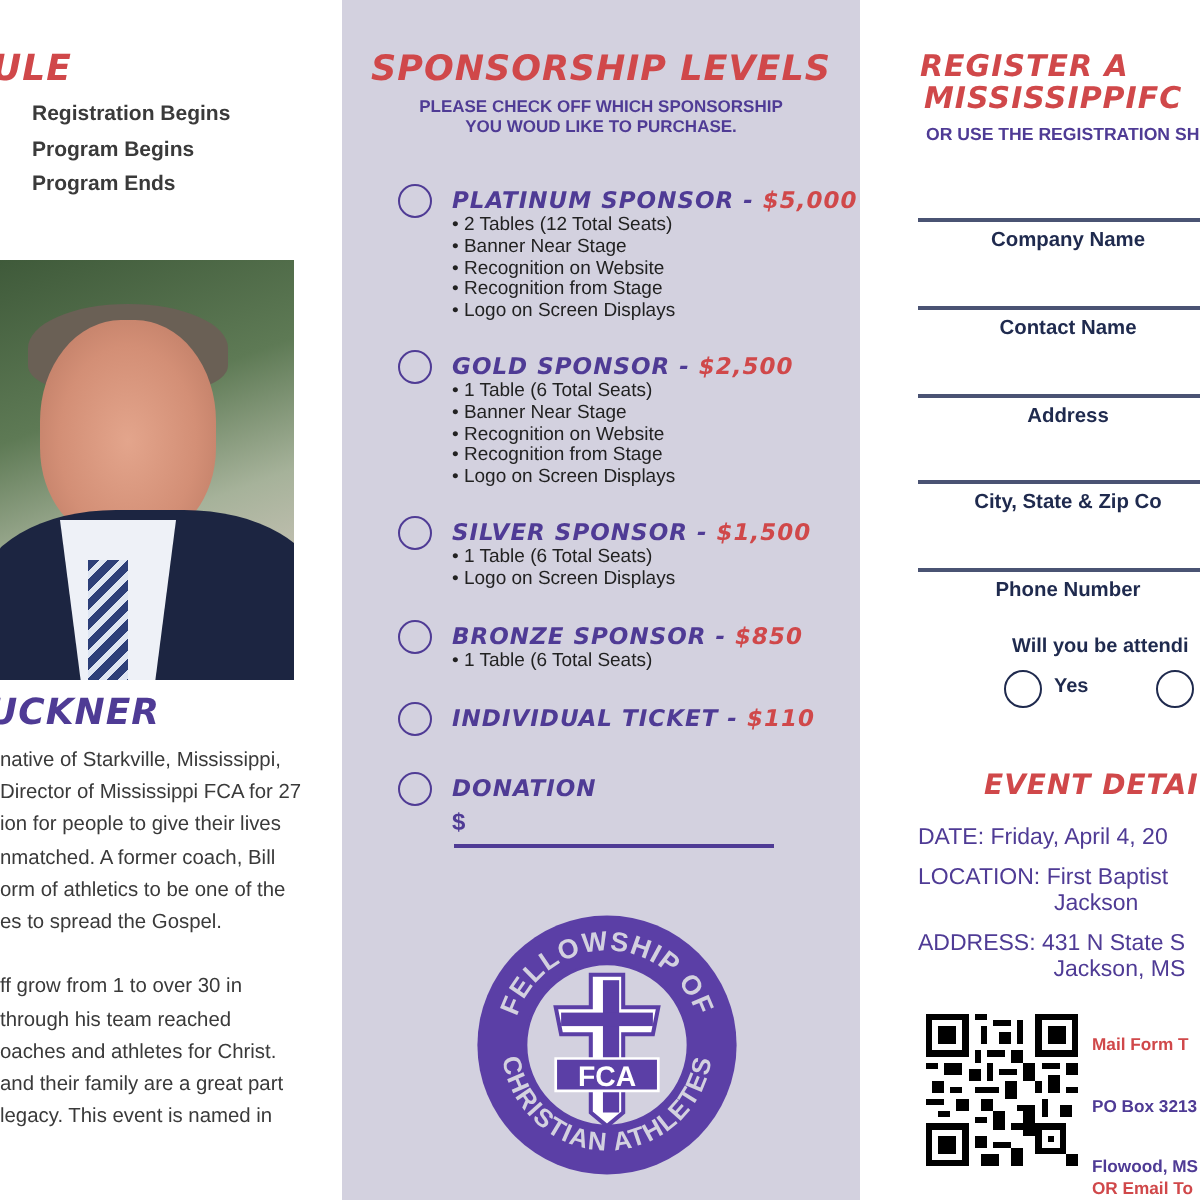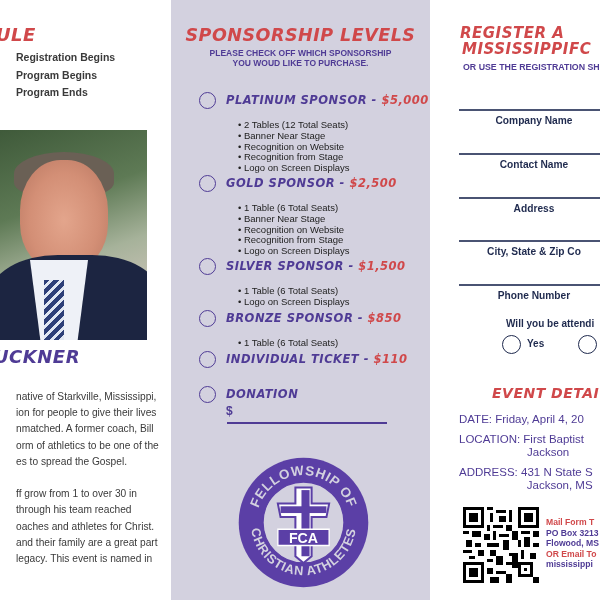--- a/index.html
+++ b/index.html
@@ -56,21 +56,21 @@
   .photo .tie {
     position: absolute; left: 44px; top: 150px; width: 20px; height: 70px;
     background: repeating-linear-gradient(135deg, #2d3f78 0 4px, #dfe6f2 4px 7px);
   }
   .bio-title {
     position: absolute; left: -6px; top: 346px;
     font-size: 18px; line-height: 22px;
   }
   .bio-text {
     position: absolute; left: 0; top: 373px; width: 175px;
-    font-size: 10.2px; line-height: 16.2px; color: #3a3a3a; margin: 16px;
+    font-size: 10.2px; line-height: 16.2px; color: #3a3a3a; margin: 0;
   }
   .bio-text span { display: block; white-space: nowrap; }
 
   
   .levels-title {
     position: absolute; left: 0; width: 259px; top: 25px; text-align: center;
     font-size: 17.5px; line-height: 20px;
   }
   .levels-sub {
     position: absolute; left: 0; width: 259px; top: 48px; text-align: center;
@@ -80,21 +80,21 @@
   .radio {
     position: absolute; width: 17px; height: 17px; border: 1.6px solid #4f3b95;
     border-radius: 50%; box-sizing: border-box; background: transparent;
   }
   .level .radio { left: 0; top: 0; }
   .level-head {
     position: absolute; left: 27px; top: 1px; white-space: nowrap;
     font-size: 11.5px; line-height: 14px;
   }
   .level-head .price { color: #d0484a; }
-  .benefits { position: absolute; left: 27px; top: 16px; margin: 12px; padding: 0; list-style: none; }
+  .benefits { position: absolute; left: 27px; top: 16px; margin: 0; padding: 0; list-style: none; }
   .benefits li {
     font-size: 9.5px; line-height: 10.8px; color: #222; white-space: nowrap;
   }
   .benefits li::before { content: "• "; }
   .donation-dollar {
     position: absolute; left: 27px; top: 18px; font-size: 12px; font-weight: bold; color: #4f3b95;
   }
   .donation-line {
     position: absolute; left: 28px; top: 36px; width: 160px; height: 2px; background: #4f3b95;
   }
@@ -133,21 +133,21 @@
     position: absolute; left: 29px; font-size: 11.5px; font-weight: normal; color: #4f3b95;
     line-height: 13px; white-space: nowrap;
   }
   .detail .k { display: inline-block; }
   .detail .cont { display: block; }
   .qr {
     position: absolute; left: 33px; top: 507px; width: 76px; height: 76px; background: #fff;
   }
   .mail { position: absolute; left: 116px; top: 517px; font-size: 8.6px; font-weight: bold; line-height: 10.5px; white-space: nowrap; }
   .mail .r { color: #d0484a; }
-  .mail .p { color: #4f3b95; }
+  .mail .p { color: #4f3b95; margin-top: 20px; }
 </style>
 </head>
 <body>
 
 <section class="panel left">
   <div class="schedule-title script red">ULE</div>
   <ul class="schedule-list">
     <li>Registration Begins</li>
     <li>Program Begins</li>
     <li>Program Ends</li>
@@ -157,20 +157,21 @@
     <div class="hair"></div>
     <div class="face"></div>
     <div class="suit"></div>
     <div class="shirt"></div>
     <div class="tie"></div>
   </div>
 
   <div class="bio-title script purple">UCKNER</div>
   <p class="bio-text">
     <span>native of Starkville, Mississippi,</span>
+    <span>Director of Mississippi FCA for 27</span>
     <span>ion for people to give their lives</span>
     <span>nmatched. A former coach, Bill</span>
     <span>orm of athletics to be one of the</span>
     <span>es to spread the Gospel.</span>
     <span>&nbsp;</span>
     <span>ff grow from 1 to over 30 in</span>
     <span> through his team reached</span>
     <span>oaches and athletes for Christ.</span>
     <span> and their family are a great part</span>
     <span>legacy. This event is named in</span>

